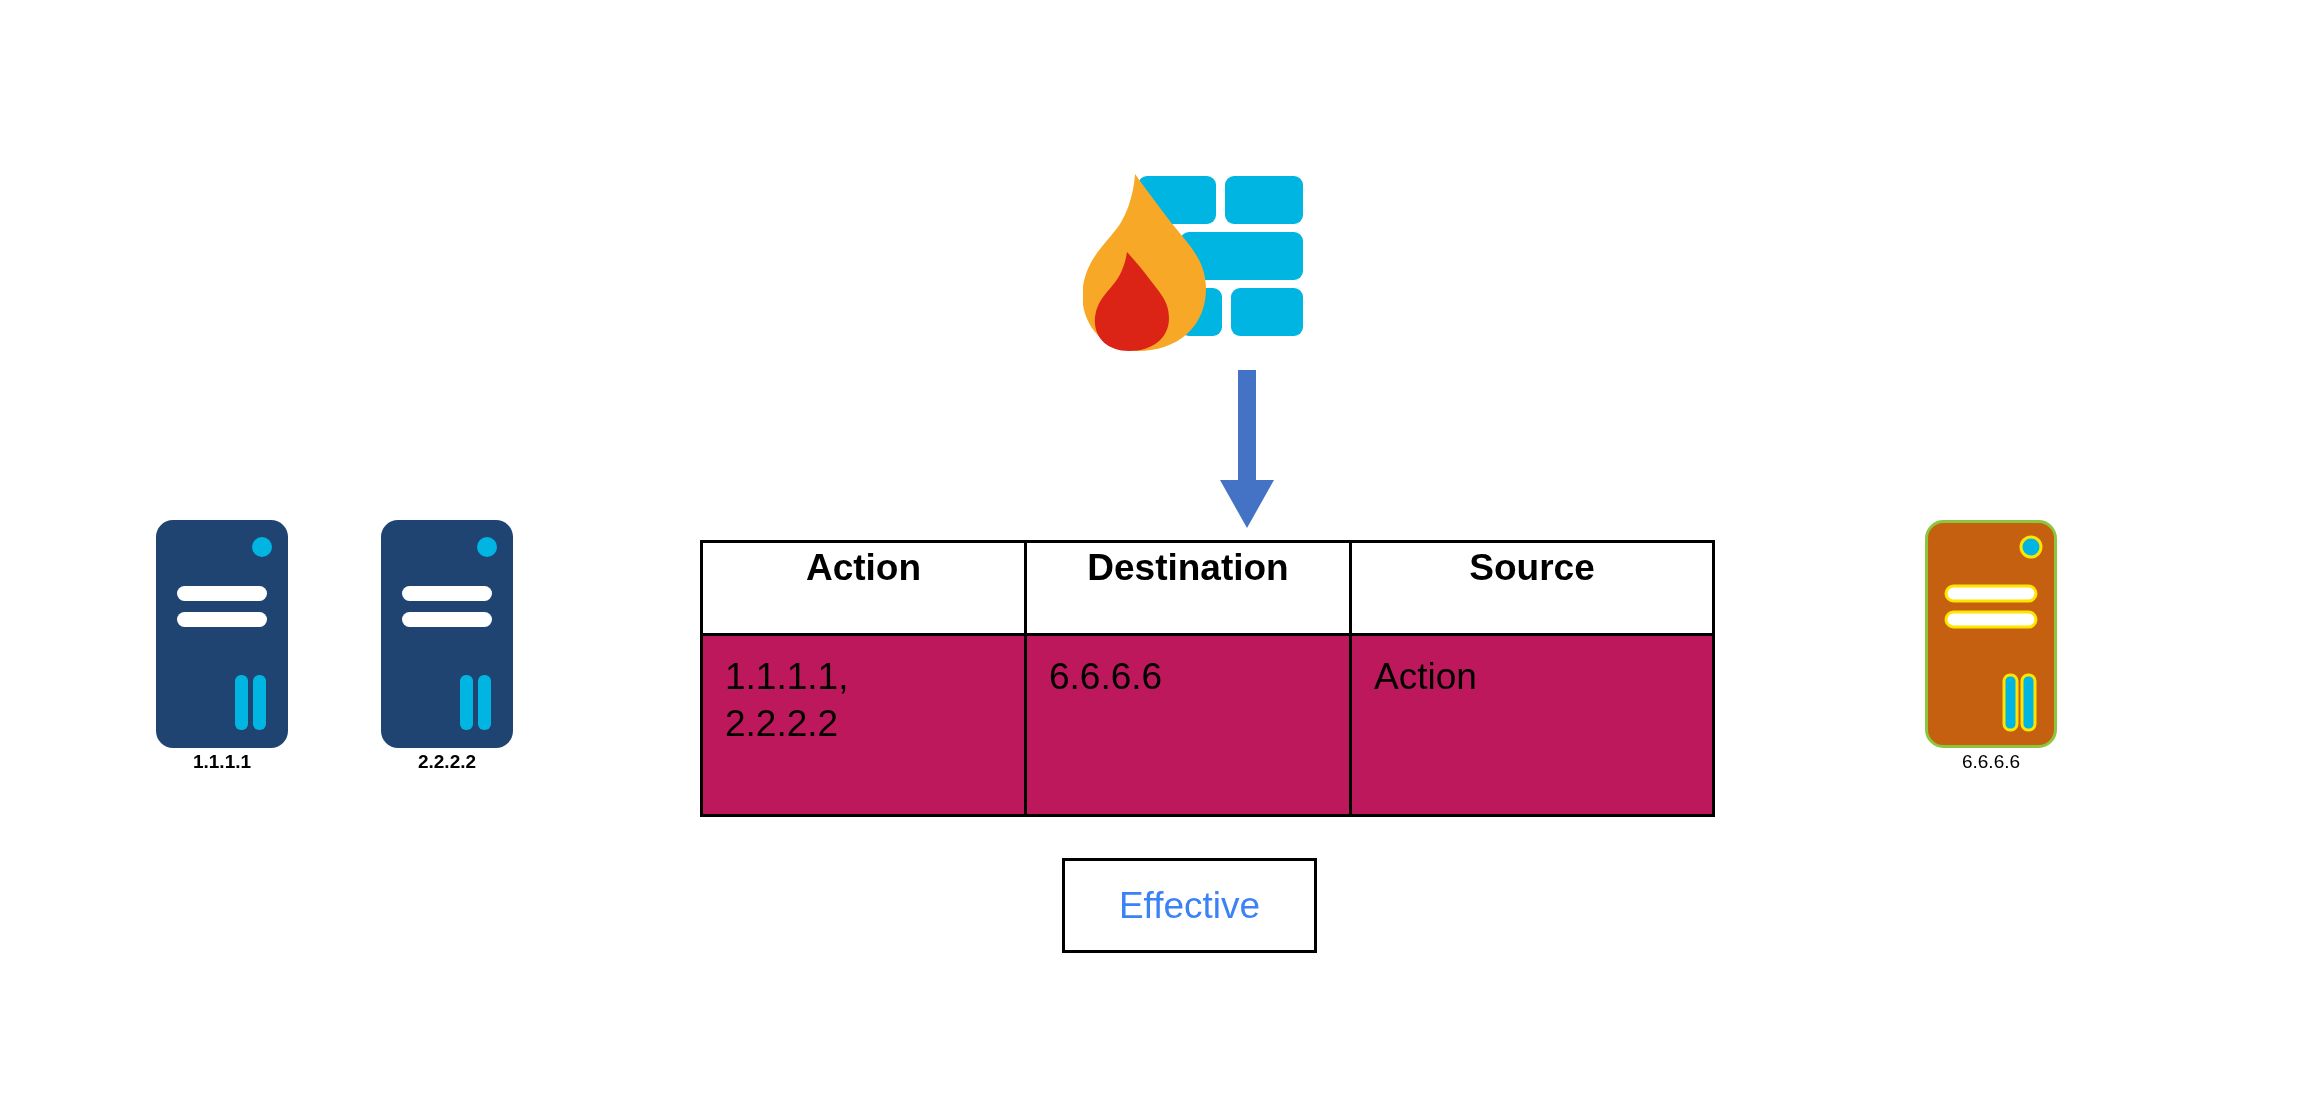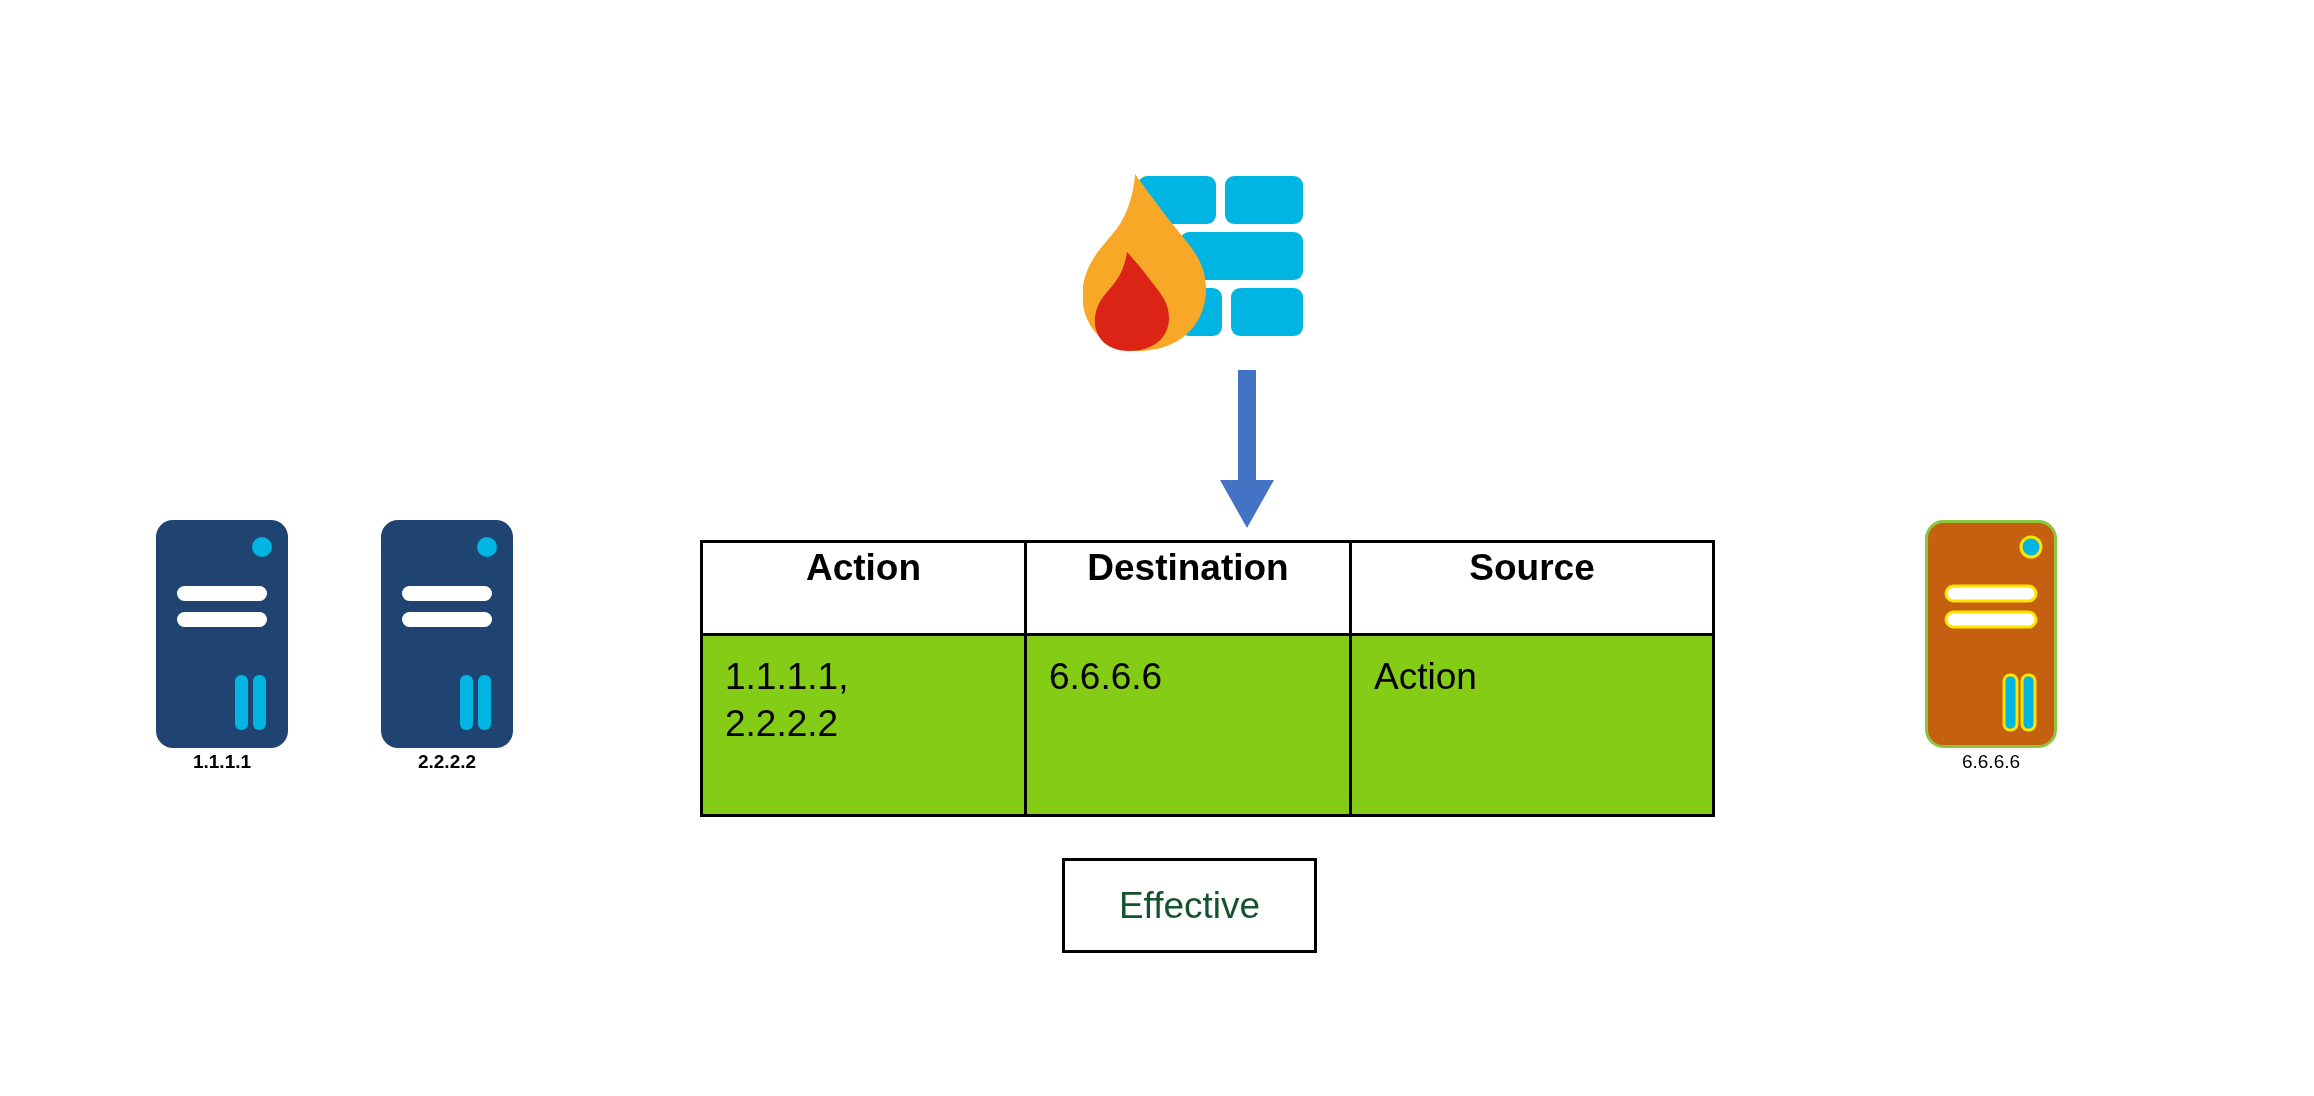--- a/index.html
+++ b/index.html
@@ -63,21 +63,21 @@
     background: #ffffff;
     text-align: center;
     font-weight: bold;
     font-size: 37px;
     color: #000000;
     height: 74px;
     padding: 6px 10px 10px 10px;
     line-height: 1.05;
   }
   .rules-table td {
-    background: #84cc16;
+    background: #be185d;
     font-weight: normal;
     font-size: 37px;
     color: #000000;
     padding: 18px 0 18px 22px;
     line-height: 1.26;
     height: 142px;
     white-space: pre-line;
   }
 
   
@@ -85,21 +85,21 @@
     position: absolute;
     background: #ffffff;
     border: 3px solid #000000;
     display: flex;
     align-items: center;
     justify-content: center;
     box-sizing: border-box;
   }
   .effective-label {
     font-size: 37px;
-    color: #14532d;
+    color: #3b82f6;
     font-weight: normal;
     line-height: 1;
   }
 </style>
 </head>
 <body>
 
 <div class="canvas">
 
   <div class="server-group" style="left:156px; top:520px; width:132px; height:290px;">

